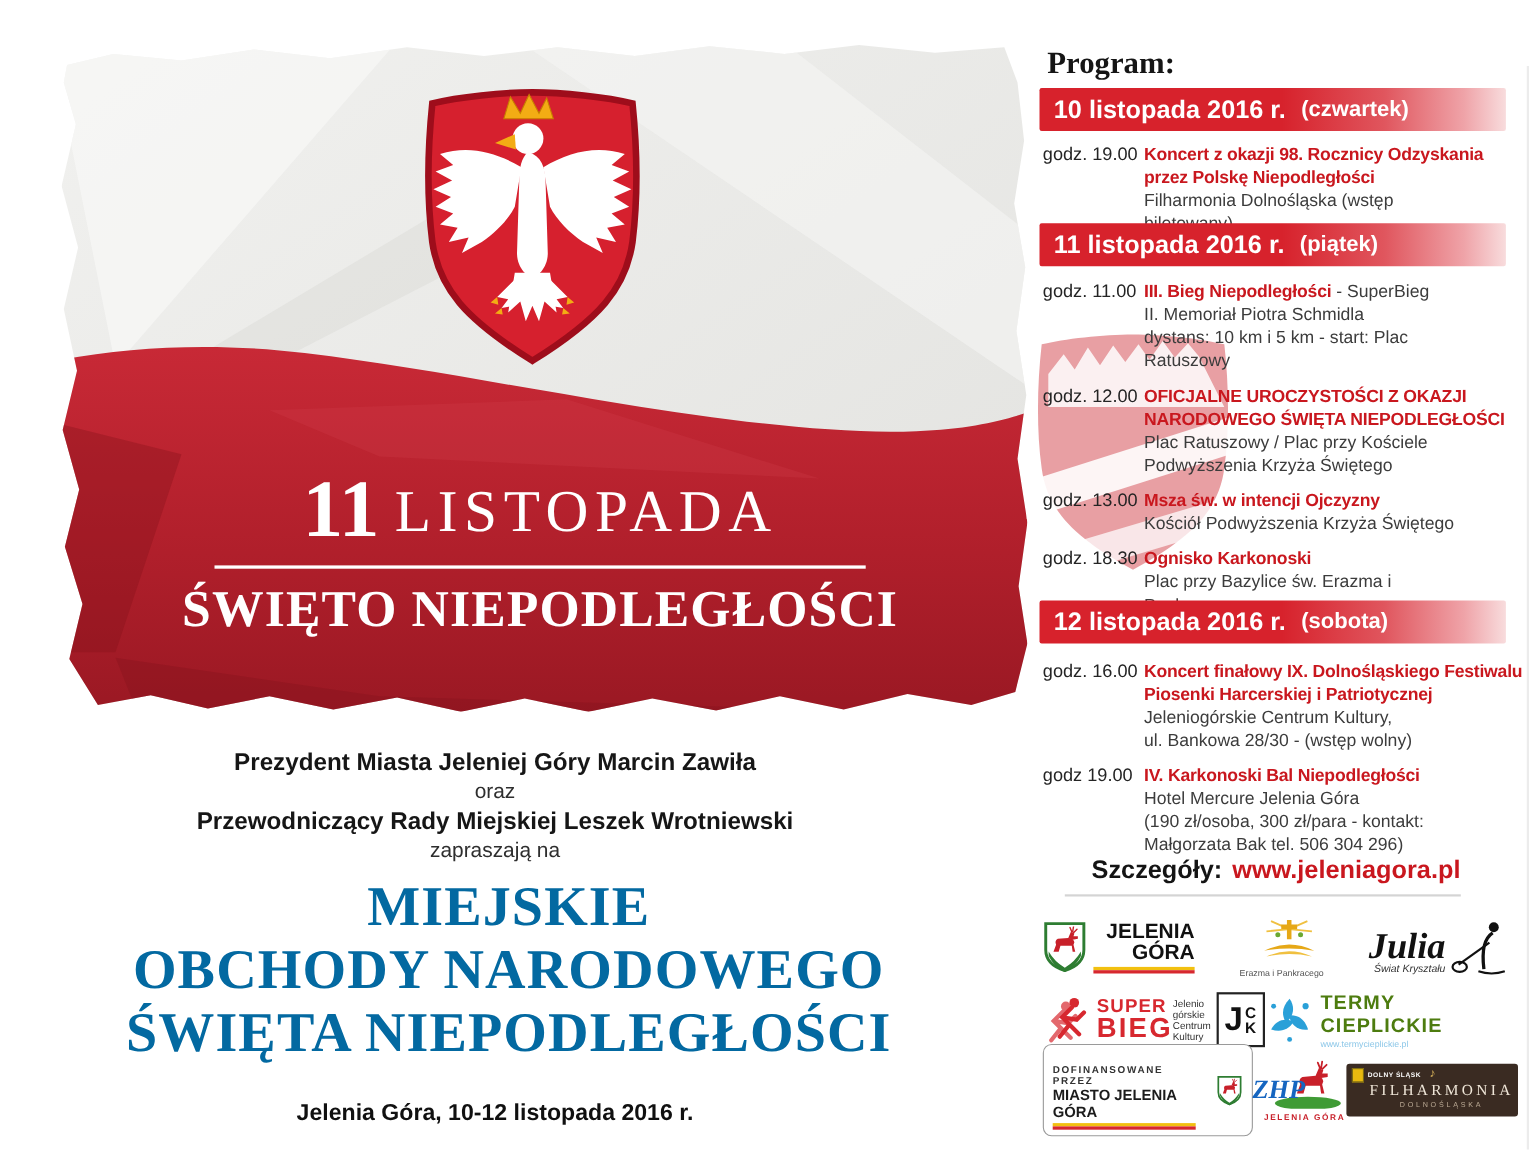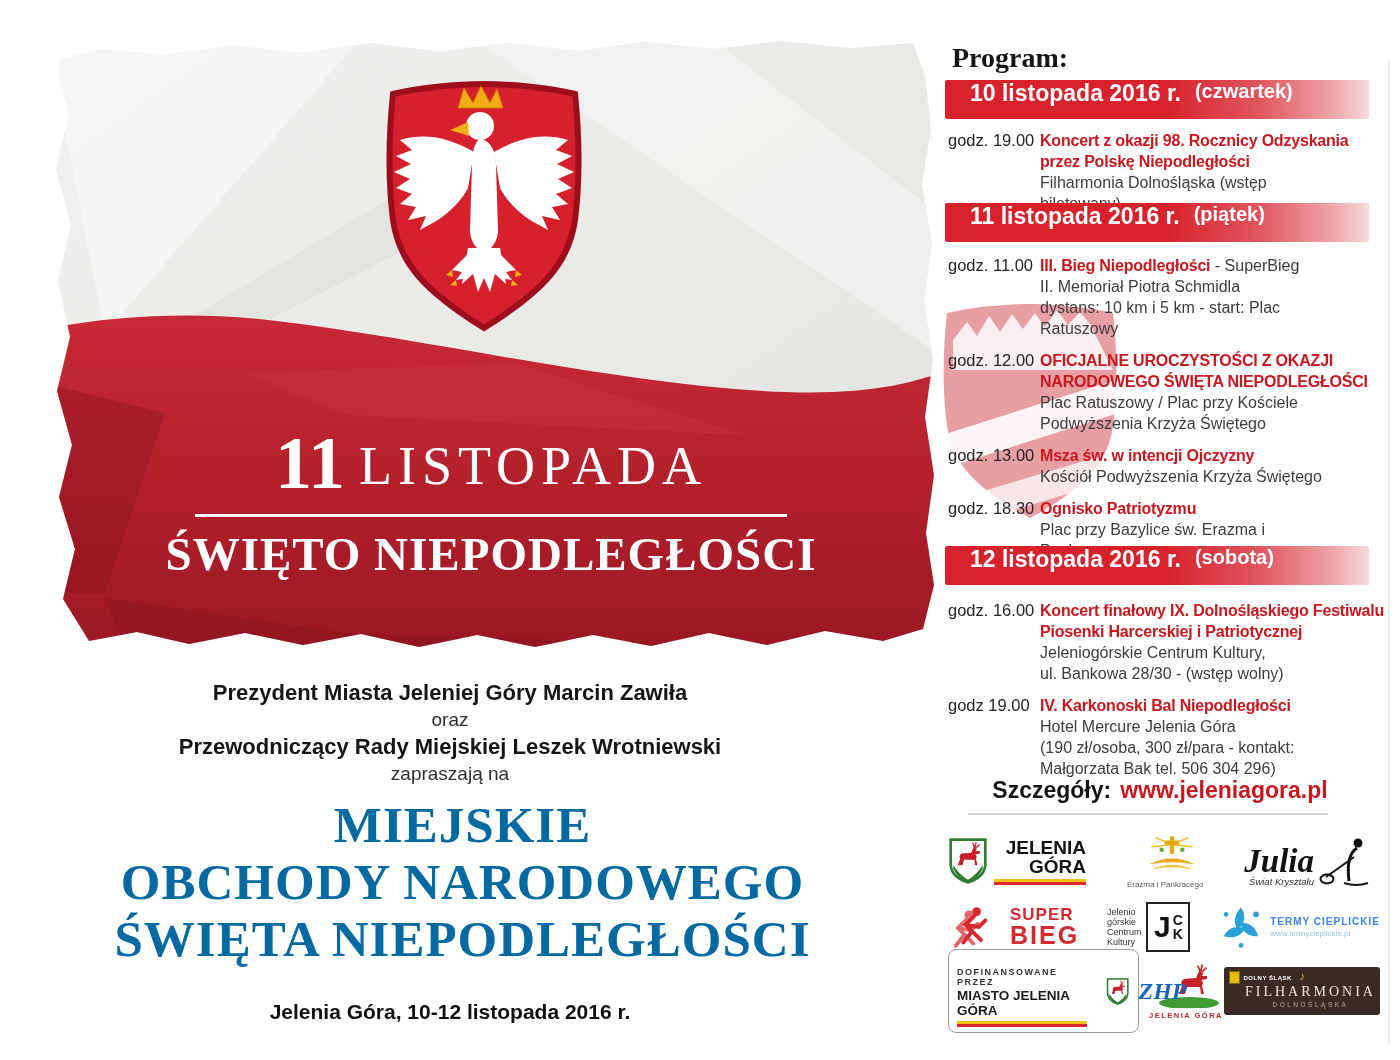--- a/index.html
+++ b/index.html
@@ -35,21 +35,21 @@
   .footer-date{position:absolute;left:55px;top:1000px;width:790px;text-align:center;
     font-weight:bold;font-size:21px;color:#101010;}
 
   
   .watermark{position:absolute;left:933px;top:298px;opacity:.6;}
   .edge-line{position:absolute;left:1388px;top:60px;width:2px;height:985px;background:#ececec;}
   .program{position:absolute;left:940px;top:0;width:456px;height:1060px;}
   .p-heading{position:absolute;left:12px;top:42px;font-family:"Liberation Serif",serif;
     font-weight:bold;font-size:28px;color:#151515;}
   .bar{position:absolute;left:5px;width:424px;height:39px;border-radius:2px;
-    display:flex;gap:14px;padding-left:25px;box-sizing:border-box;color:#fff;
+    display:flex;align-items:center;gap:14px;padding-left:13px;box-sizing:border-box;color:#fff;
     background:linear-gradient(90deg,#d7222c 0%,#d7222c 52%,#e0565e 74%,#efa3a8 91%,#f8dcdd 100%);}
   .bar-date{font-weight:bold;font-size:23px;}
   .bar-week{font-weight:bold;font-size:20px;}
   .b1{top:80px}.b2{top:203px}.b3{top:546px}
   .evgroup{position:absolute;left:8px;width:385px;}
   .g1{top:130px}.g2{top:255px}.g3{top:600px}
   .ev{display:flex;margin-bottom:11px;}
   .ev .tm{flex:none;width:92px;font-weight:normal;font-size:16.5px;line-height:21px;color:#242424;}
   .ev .bd{width:356px;font-size:16px;line-height:21px;color:#3c3c3c;}
   .tl{color:#c9171e;font-weight:bold;white-space:nowrap;letter-spacing:-0.2px;}
@@ -71,32 +71,32 @@
   .stripes{margin-top:3px;}
   .stripes i{display:block;height:3px;}
   .stripes .y{background:#f2c010;}.stripes .r{background:#d7282f;}
   .lg-par{flex-direction:column;align-items:flex-end;}
   .par-cap{font-size:8px;color:#555;margin-top:2px;}
   .lg-julia{align-items:flex-end;}
   .julia-txt{text-align:right;margin-right:4px;}
   .julia-script{font-family:"Liberation Serif",serif;font-style:italic;font-weight:bold;
     font-size:33px;line-height:30px;color:#111;}
   .julia-cap{font-size:9.5px;font-style:italic;color:#333;}
-  .lg-sb .sb-txt{margin-left:18px;color:#d7282f;line-height:1;}
+  .lg-sb .sb-txt{margin-left:5px;color:#d7282f;line-height:1;}
   .sb-l1{font-weight:bold;font-size:17px;letter-spacing:1px;}
   .sb-l2{font-weight:bold;font-size:25px;letter-spacing:2px;}
   .sb-ico{color:#d7282f;}
   .lg-jck .jck-names{font-size:9px;line-height:10px;color:#333;margin-right:5px;}
   .jck-box{border:2px solid #222;width:40px;height:46px;display:flex;align-items:center;
     justify-content:center;gap:2px;}
   .jck-box .j{font-size:30px;font-weight:bold;color:#111;}
   .jck-box .ck{display:flex;flex-direction:column;font-size:14px;font-weight:bold;
     color:#111;line-height:14px;}
   .lg-termy .termy-txt{margin-left:6px;}
-  .termy-main{color:#3b82f6;font-weight:bold;font-size:10px;letter-spacing:1px;}
+  .termy-main{color:#4d7c0f;font-weight:bold;font-size:18px;letter-spacing:1px;}
   .termy-url{color:#8cc7e8;font-size:8px;margin-top:2px;}
   .lg-dof{border:1.5px solid #9a9a9a;border-radius:8px;background:#fff;
     padding:5px 8px;align-items:center;}
   .dof-l1{font-size:9px;font-weight:bold;letter-spacing:1.5px;color:#333;margin-top:12px;}
   .dof-l2{font-size:13.5px;font-weight:bold;color:#1b1b1b;margin-top:1px;}
   .dof-txt .stripes{width:130px;}
   .dof-shield{margin-left:8px;}
   .lg-zhp{position:relative;width:95px;height:58px;display:block;}
   .zhp-svg{position:absolute;left:18px;top:0;}
   .zhp-script{position:absolute;left:0;top:16px;font-family:"Liberation Serif",serif;
@@ -267,21 +267,21 @@
       <div class="ev">
         <div class="tm">godz. 13.00</div>
         <div class="bd">
           <span class="tl">Msza św. w intencji Ojczyzny</span>
           <span class="ln">Kościół Podwyższenia Krzyża Świętego</span>
         </div>
       </div>
       <div class="ev">
         <div class="tm">godz. 18.30</div>
         <div class="bd">
-          <span class="tl">Ognisko Patriotyzmu</span>
+          <span class="tl">Ognisko Karkonoski</span>
           <span class="ln">Plac przy Bazylice św. Erazma i Pankracego</span>
           <span class="ln">(wstęp wolny)</span>
         </div>
       </div>
     </div>
 
     <div class="bar b3">
       <span class="bar-date">12 listopada 2016 r.</span>
       <span class="bar-week">(sobota)</span>
     </div>

